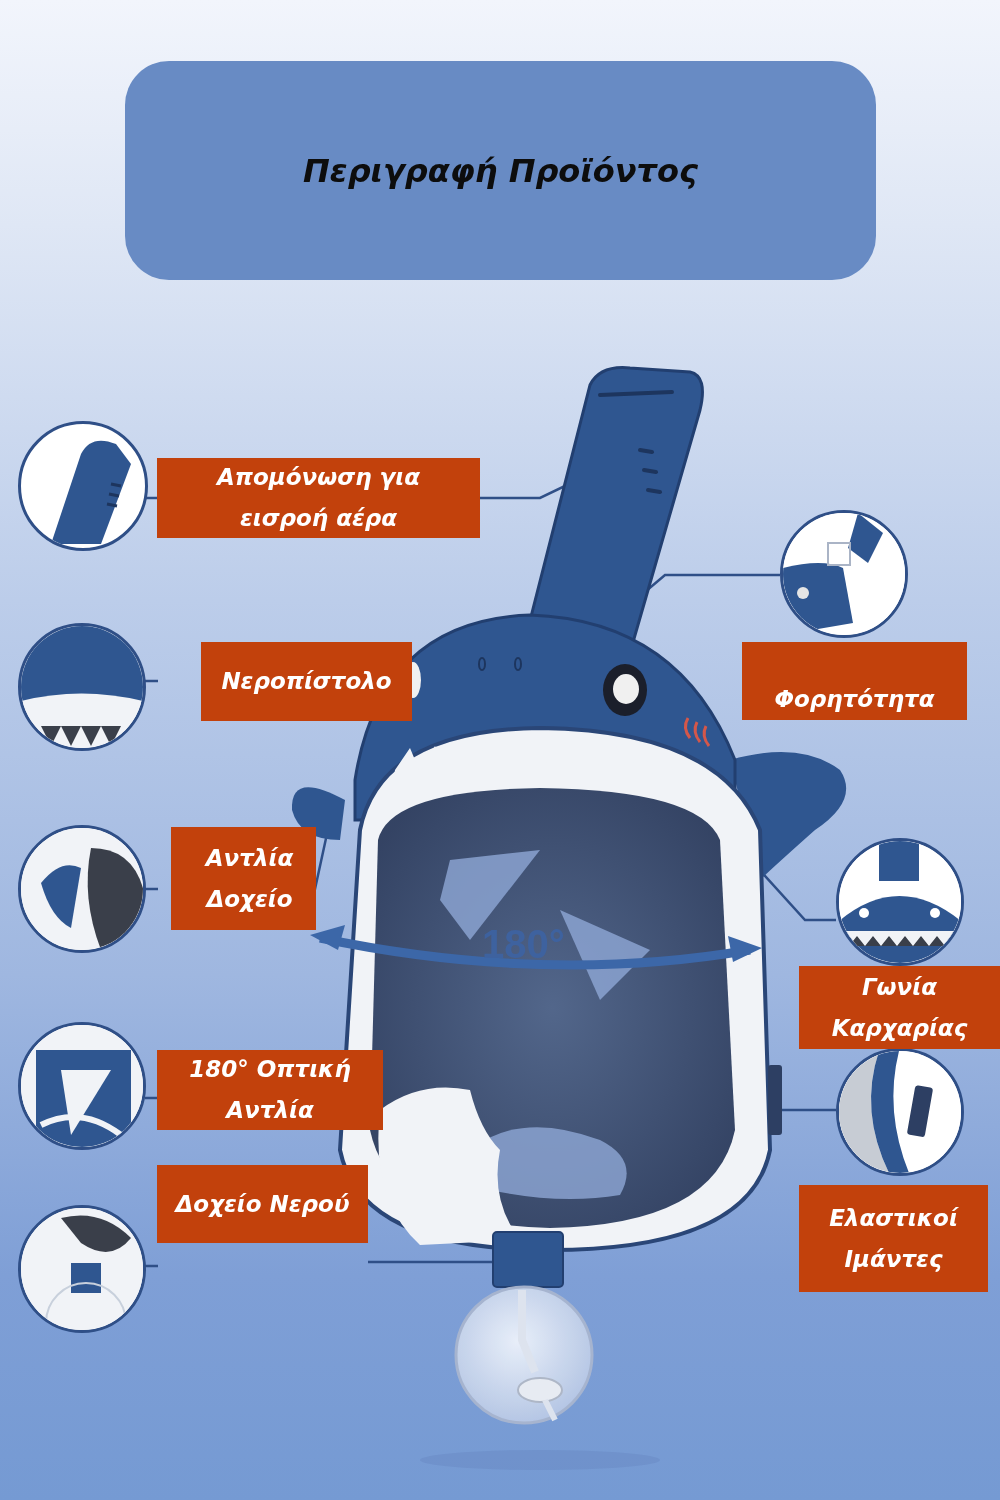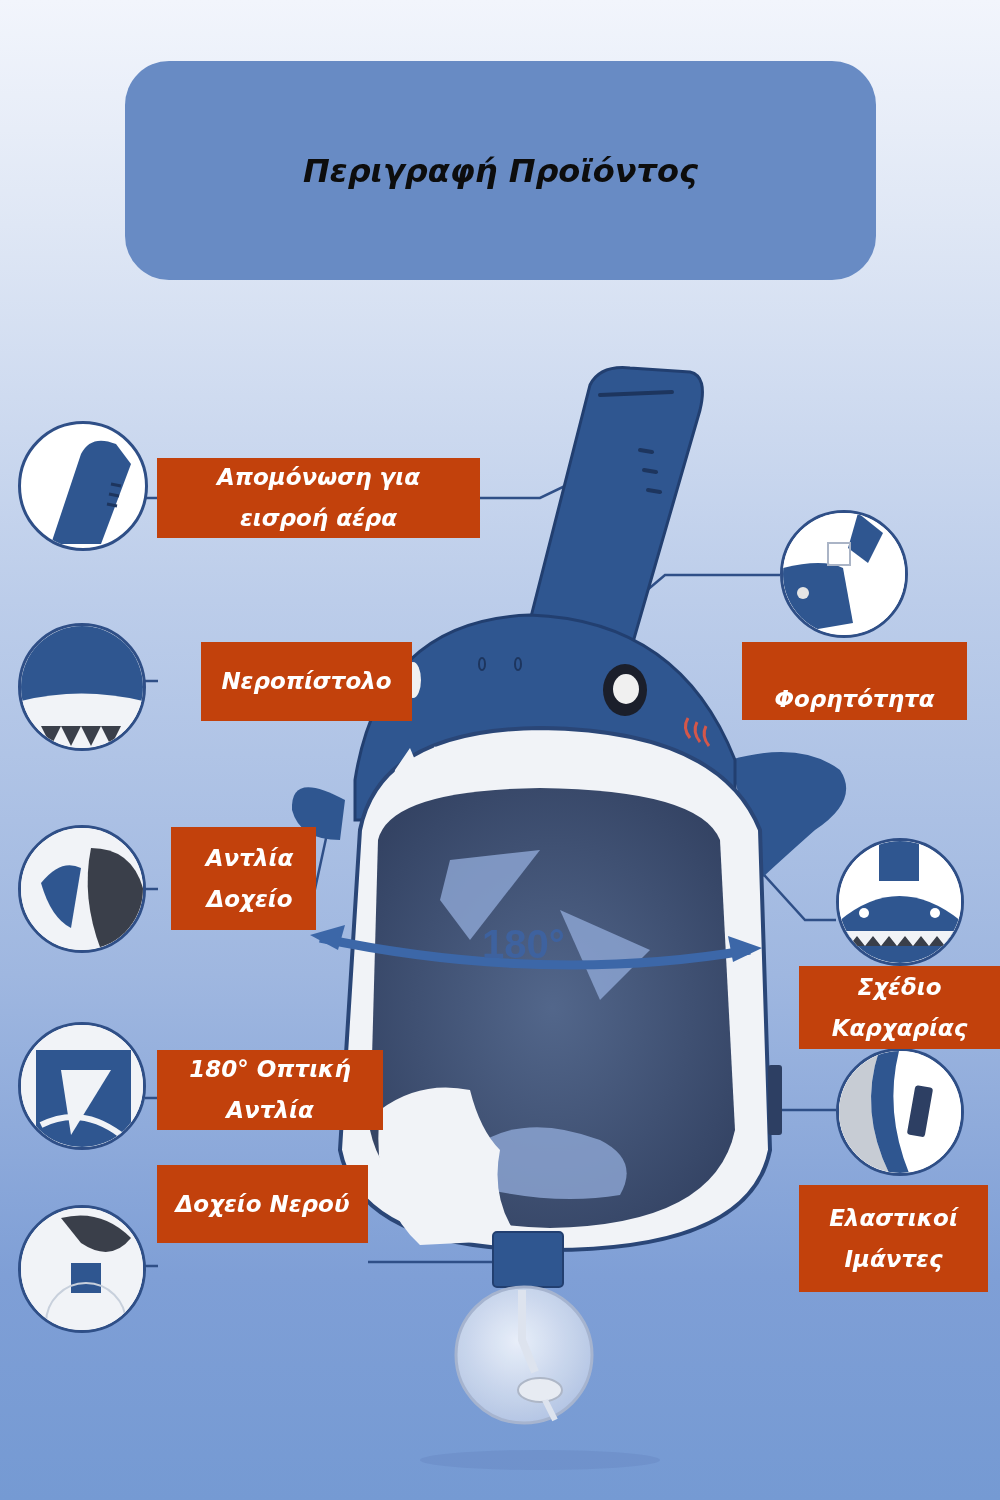--- a/index.html
+++ b/index.html
@@ -213,21 +213,21 @@
 </div>
 <div class="label" style="left:157px;top:1165px;width:211px;height:78px;">
   <span>Δοχείο Νερού</span>
 </div>
 
 <div class="label" style="left:742px;top:642px;width:225px;height:78px;align-items:flex-end;">
   <span>Φορητότητα</span>
 </div>
 <div class="label" style="left:799px;top:966px;width:201px;height:83px;">
   <div>
-      <span>Σχέδιο</span>
+      <span>Γωνία</span>
       <span>Καρχαρίας</span>
     </div>
 </div>
 <div class="label" style="left:799px;top:1185px;width:189px;height:107px;">
   <div>
       <span>Ελαστικοί</span>
       <span>Ιμάντες</span>
     </div>
 </div>
 

